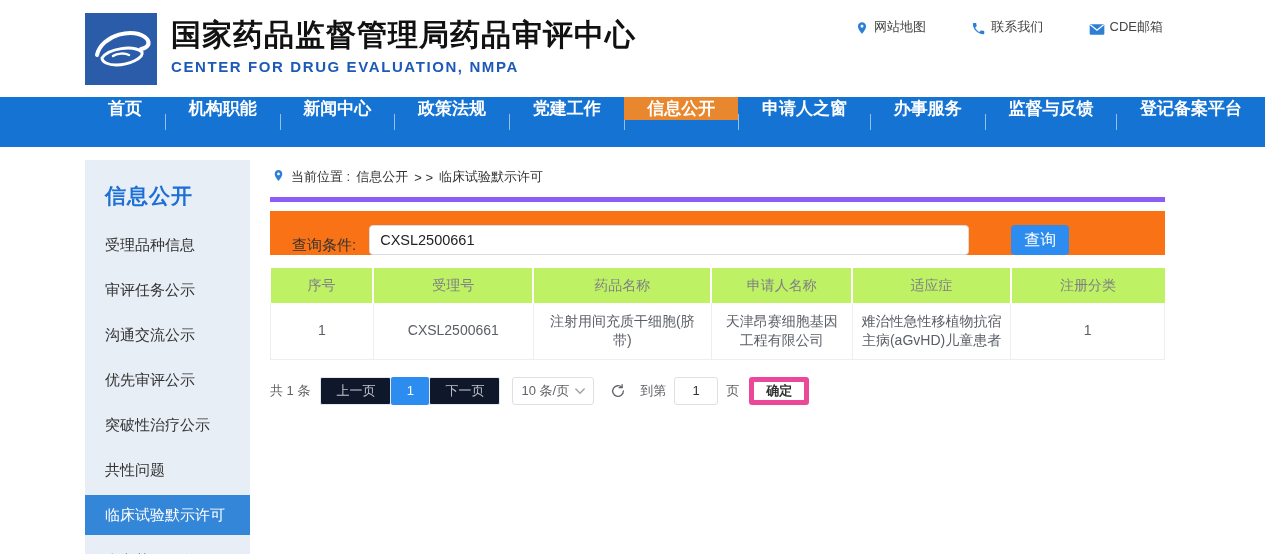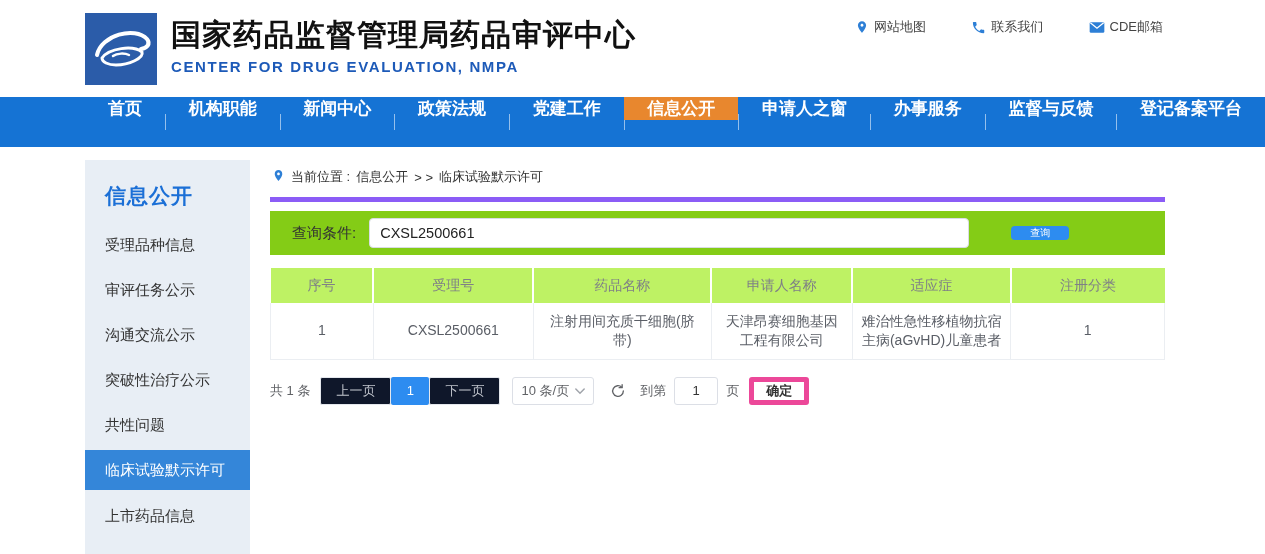--- a/index.html
+++ b/index.html
@@ -9,21 +9,21 @@
   
   .header { position:relative; height:97px; background:#fff; }
   .logo-row { position:absolute; left:85px; top:13px; display:flex; align-items:flex-start; }
   .logo-box { width:72px; height:72px; background:#2b5ca9; border-radius:2px; flex:0 0 auto; }
   .title-block { margin-left:14px; padding-top:2px; }
   .site-title { font-size:30px; font-weight:bold; color:#111; letter-spacing:1px; line-height:40px; }
   .site-subtitle { font-size:15px; font-weight:bold; color:#1d5ab8; letter-spacing:1.6px; margin-top:3px; }
 
   .header-right { position:absolute; right:100px; top:18px; width:312px; }
   .quick-links { display:flex; justify-content:space-between; align-items:center; padding:0 2px; }
-  .quick-link { display:flex; align-items:center; gap:5px; font-size:13px; color:#444; cursor:pointer; }
+  .quick-link { display:flex; align-items:flex-end; gap:5px; font-size:13px; color:#444; cursor:pointer; }
   .quick-link svg { display:block; }
   .search-bar { margin-top:17px; height:33px; border:1px solid #e3e6ea; border-radius:17px;
     background:#fff; display:flex; align-items:center; padding-left:12px; position:relative; }
   .search-input { border:none; outline:none; flex:1; font-size:14px; color:#333; background:transparent; margin-left:7px; }
   .search-input::placeholder { color:#a9adb3; }
   .search-btn { position:absolute; right:-1px; top:-1px; height:35px; width:78px; border:none;
     border-radius:17px; background:#f9a11b; color:#fff; font-size:15px; cursor:pointer; }
 
   
   .navbar { height:50px; background:#1573d4; }
@@ -41,26 +41,26 @@
     letter-spacing:1px; margin-bottom:12px; }
   .side-item { height:45px; line-height:45px; padding-left:20px; font-size:15px; color:#333;
     cursor:pointer; white-space:nowrap; }
   .side-item.active { background:#3486d9; color:#fff; height:40px; line-height:40px; margin:3px 0; }
 
   .main { position:absolute; left:270px; top:13px; width:895px; }
   .breadcrumb { display:flex; align-items:center; gap:6px; font-size:13px; color:#333;
     padding:8px 0 11px 2px; border-bottom:5px solid #8b5cf6; }
   .breadcrumb .crumb-link { cursor:pointer; }
 
-  .query-panel { margin-top:9px; height:44px; background:#84cc16; display:flex; align-items:center; padding:0 22px; }
+  .query-panel { margin-top:9px; height:44px; background:#f97316; display:flex; align-items:flex-end; padding:0 22px; }
   .query-label { font-size:15px; color:#333; margin-right:13px; white-space:nowrap; }
   .query-input { width:600px; height:30px; border:1px solid #d9dce3; border-radius:4px;
     padding:0 10px; font-size:14.5px; color:#222; outline:none; background:#fff; }
-  .query-btn { margin-left:42px; width:58px; height:14px; border:none; border-radius:4px;
-    background:#2d8cf0; color:#fff; font-size:10px; cursor:pointer; }
+  .query-btn { margin-left:42px; width:58px; height:30px; border:none; border-radius:4px;
+    background:#2d8cf0; color:#fff; font-size:16px; cursor:pointer; }
 
   table.results { width:100%; border-collapse:collapse; margin-top:13px; table-layout:fixed; }
   .results th { background:#bef264; height:35px; font-size:14px; font-weight:normal; color:#7f8086;
     border-right:2px solid #fff; }
   .results th:last-child { border-right:none; }
   .results td { height:56px; text-align:center; font-size:14px; color:#5a5e66; background:#fff;
     border:1px solid #ebeef2; border-top:none; padding:4px 8px; line-height:19px; }
   .col0{width:11.5%} .col1{width:17.9%} .col2{width:19.9%} .col3{width:15.8%} .col4{width:17.7%} .col5{width:17.2%}
 
   .pagination { margin-top:17px; display:flex; align-items:center; font-size:13px; color:#606266; }
@@ -154,20 +154,21 @@
   </div>
 </div>
 
 <div class="content">
 
   <div class="sidebar">
     <div class="sidebar-title">信息公开</div>
     <div class="side-item">受理品种信息</div>
     <div class="side-item">审评任务公示</div>
     <div class="side-item">沟通交流公示</div>
+    <div class="side-item">优先审评公示</div>
     <div class="side-item">突破性治疗公示</div>
     <div class="side-item">共性问题</div>
     <div class="side-item active">临床试验默示许可</div>
     <div class="side-item">上市药品信息</div>
   </div>
 
   <div class="main">
 
     <div class="breadcrumb">
       <span>

